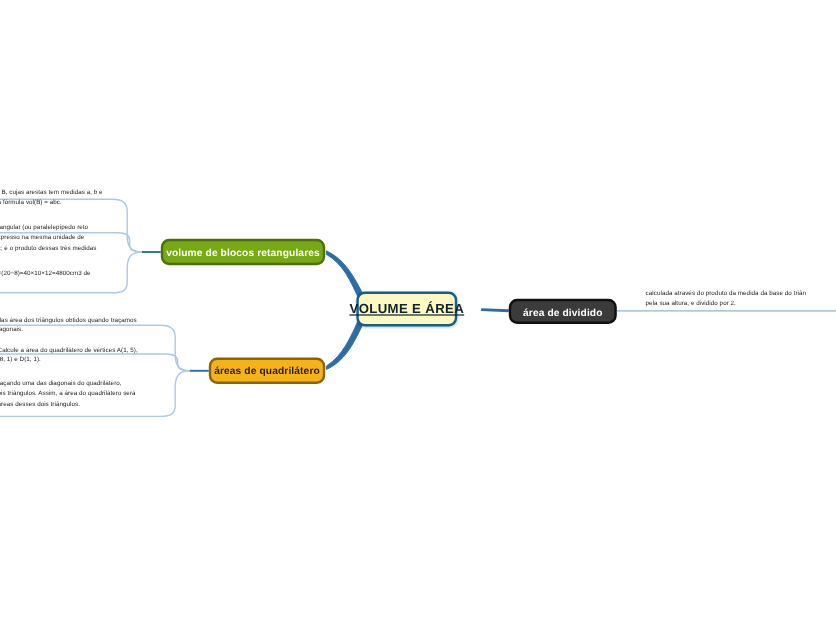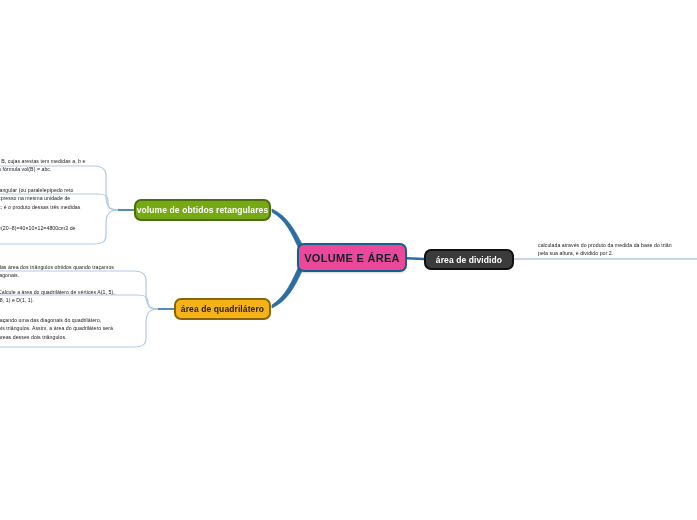--- a/index.html
+++ b/index.html
@@ -44,28 +44,29 @@
     border-style: solid;
     font-weight: bold;
     letter-spacing: 0.1px;
     white-space: nowrap;
     z-index: 5;
   }
 
   .node-central {
     left: 297px;
     top: 243px;
-    width: 110px;
+    width: 84px;
     height: 29px;
-    background: #ec4899;
+    background: #fef9c3;
     border-color: #14608C;
     color: #10232e;
     font-size: 11px;
     letter-spacing: 0.3px;
     box-shadow: 0 1px 2px rgba(0,0,0,0.18);
+    text-decoration: underline;
   }
 
   .node-green {
     left: 134px;
     top: 199px;
     width: 137px;
     height: 22px;
     background: #76A914;
     border-color: #4C6E0C;
     color: #ffffff;
@@ -144,25 +145,25 @@
     <path d="M 158,309 C 148,309 146,303 146,295 L 146,281 C 146,274 142,271 134,271 L 0,271" fill="none" stroke="#AFC9E3" stroke-width="1.2"></path>
     <path d="M 158,309 C 150,309 148,307 148,303 L 148,301 C 148,297 144,295 138,295 L 0,295" fill="none" stroke="#AFC9E3" stroke-width="1.2"></path>
     <path d="M 158,309 C 148,309 146,315 146,323 L 146,338 C 146,345 142,347 134,347 L 0,347" fill="none" stroke="#AFC9E3" stroke-width="1.2"></path>
   </svg>
 
   <div class="node node-central">
     <span>VOLUME E ÁREA</span>
   </div>
 
   <div class="node node-green">
-    <span>volume de obtidos retangulares</span>
+    <span>volume de blocos retangulares</span>
   </div>
 
   <div class="node node-orange">
-    <span>área de quadrilátero</span>
+    <span>áreas de quadrilátero</span>
   </div>
 
   <div class="node node-dark">
     <span>área de dividido</span>
   </div>
 
   <div class="leaf leaf-left" style="left:-2px; top:157px; width:112px;">
     <p>r B, cujas arestas tem medidas a, b e</p>
     <p>a fórmula vol(B) = abc.</p>
   </div>

